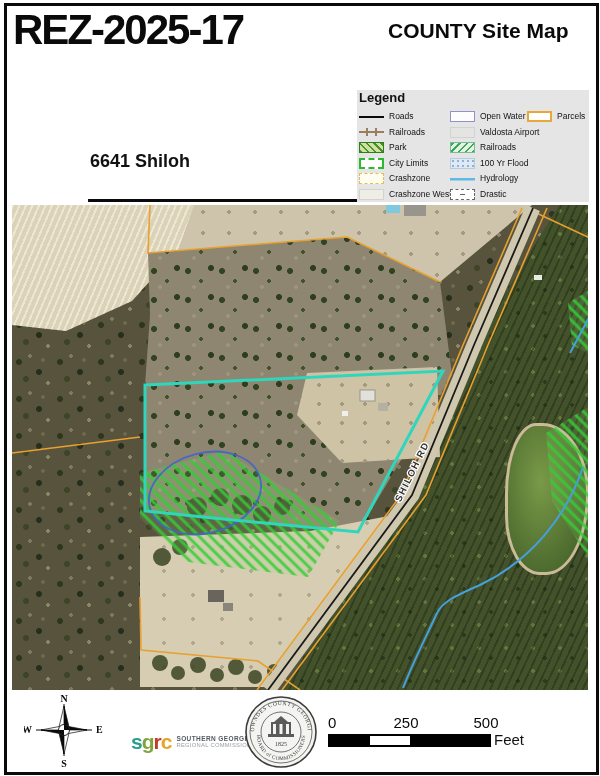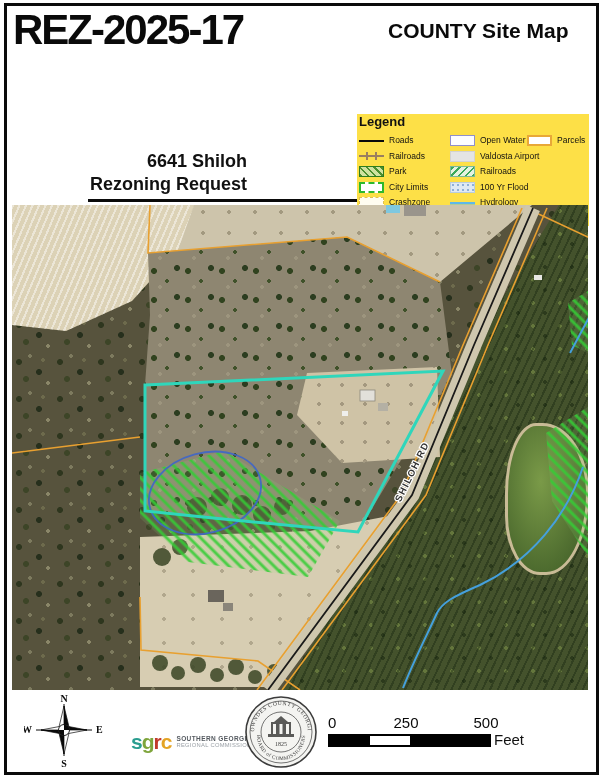--- a/index.html
+++ b/index.html
@@ -9,21 +9,21 @@
         border:3px solid #0a0a0a;pointer-events:none;z-index:40;}
 
   
   .case-number{position:absolute;left:13px;top:6px;font-size:42px;font-weight:bold;
         letter-spacing:-2px;color:#0a0a0a;}
   .map-title{position:absolute;left:388px;top:19px;font-size:21px;font-weight:bold;color:#0a0a0a;}
   .subtitle{position:absolute;left:90px;top:150px;font-size:18px;font-weight:bold;line-height:23px;text-align:right;}
   .title-rule{position:absolute;left:88px;top:199px;width:470px;height:3px;background:#0a0a0a;}
 
   
-  #legend{position:absolute;left:357px;top:90px;width:232px;height:112px;background:#fde047;font-size:8.5px;margin-top:24px;}
+  #legend{position:absolute;left:357px;top:90px;width:232px;height:112px;background:#e5e5e5;font-size:8.5px;}
   #legend .ltitle{font-size:13px;font-weight:bold;margin:0 0 4px 2px;}
   .lcol{position:absolute;top:21px;}
   .lcol1{left:2px;}  .lcol2{left:93px;} .lcol3{left:170px;}
   .lrow{display:flex;height:15.6px;white-space:nowrap;}
   .sw{width:25px;height:11px;margin-right:5px;flex:0 0 auto;box-sizing:border-box;background-repeat:no-repeat;}
   .sw-line{height:11px;background-repeat:no-repeat;}
   .sw-roads{background-image:linear-gradient(#0a0a0a,#0a0a0a);background-size:100% 2px;background-position:0 center;}
   .sw-rail{background-image:linear-gradient(#9a7f5f,#9a7f5f),linear-gradient(#9a7f5f,#9a7f5f),linear-gradient(#9a7f5f,#9a7f5f);
         background-size:100% 2px,2px 8px,2px 8px;background-position:0 center,7px center,16px center;}
   .sw-hydro{background-image:linear-gradient(#5fb8e8,#5fb8e8);background-size:100% 2.5px;background-position:0 center;}
@@ -106,21 +106,20 @@
 </head>
 <body>
 
 <div id="page">
   <div id="border-frame"></div>
 
   <div class="case-number">REZ-2025-17</div>
   <div class="map-title">COUNTY Site Map</div>
   <div class="subtitle">
     <div>6641 Shiloh</div>
-    <div>Rezoning Request</div>
   </div>
   <div class="title-rule"></div>
 
   <div id="legend">
     <div class="ltitle">Legend</div>
     <div class="lcol lcol1">
       <div class="lrow">
           <span class="sw sw-line sw-roads"></span>
           <span>Roads</span>
         </div>

